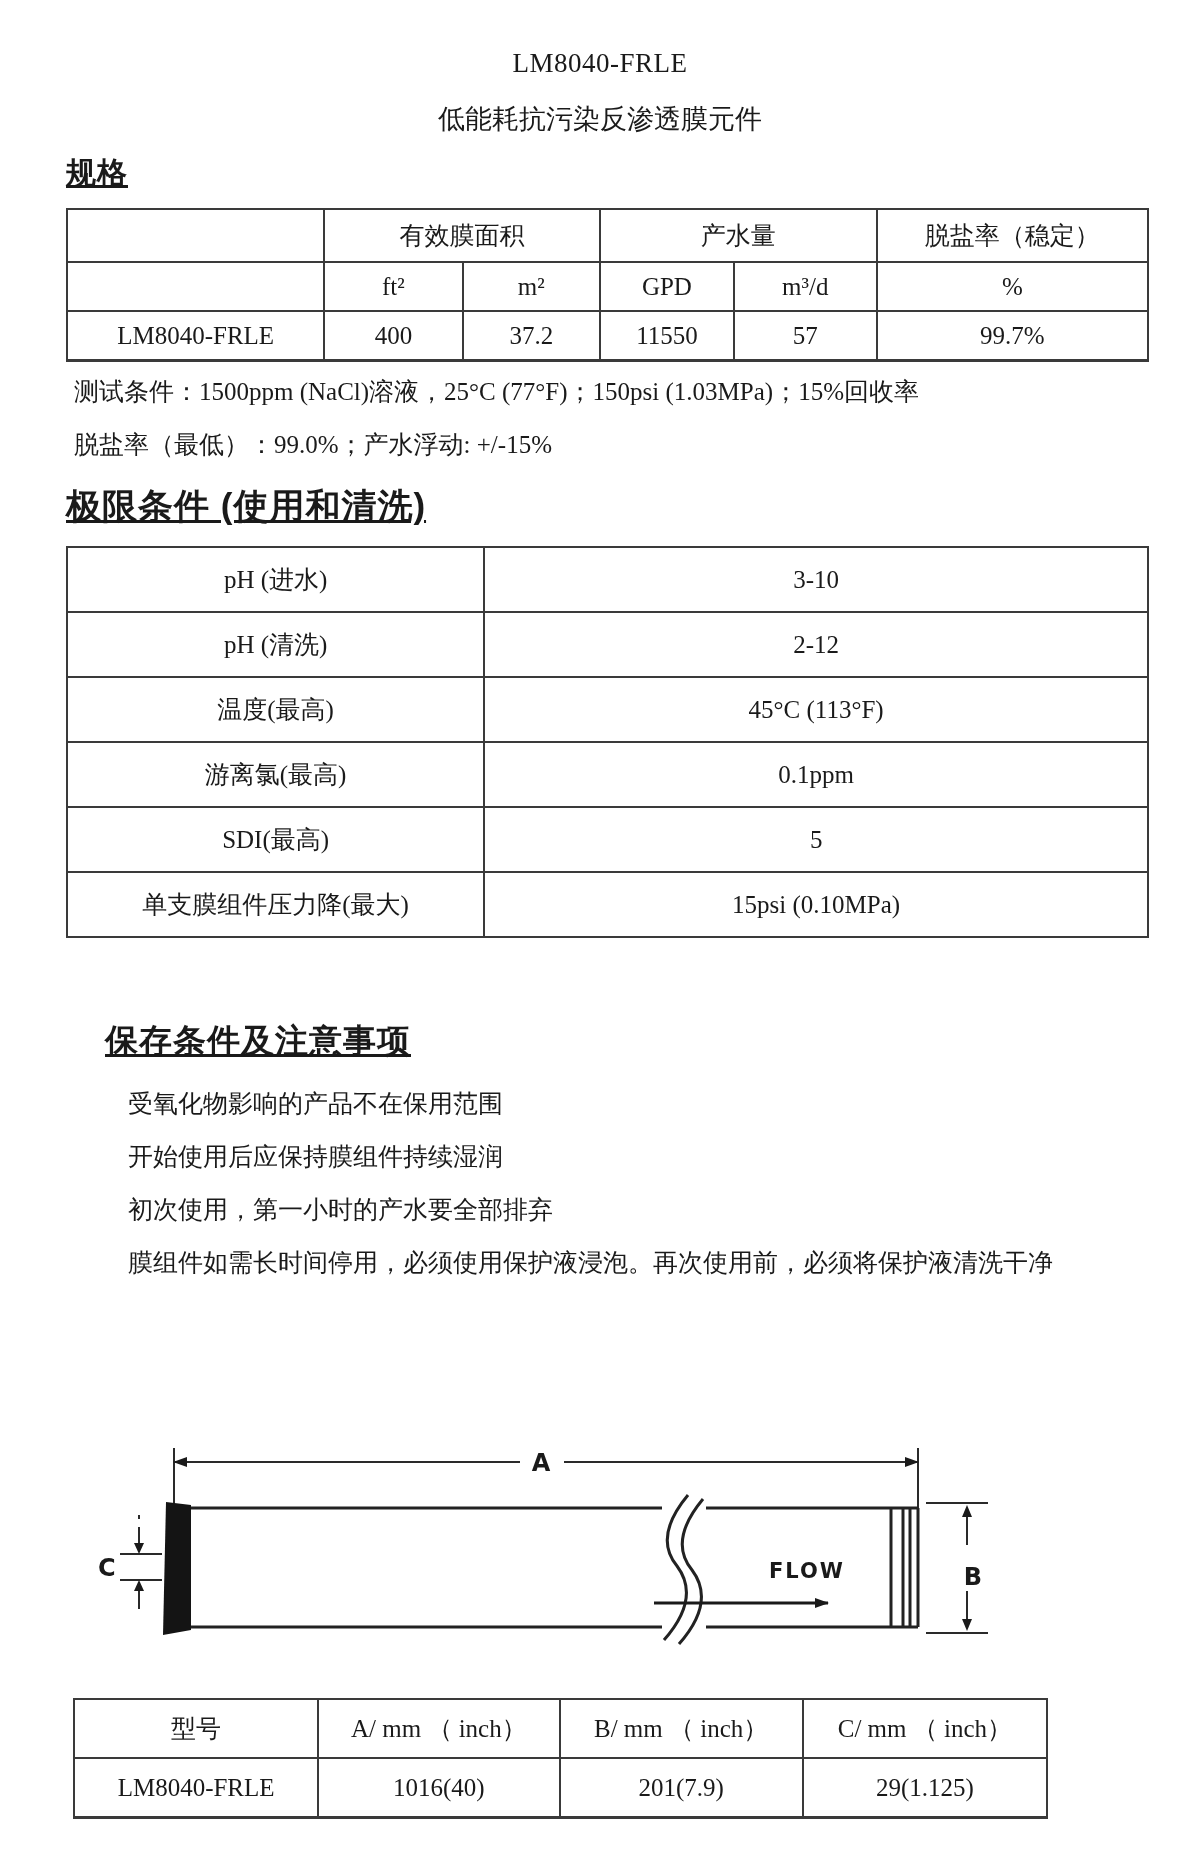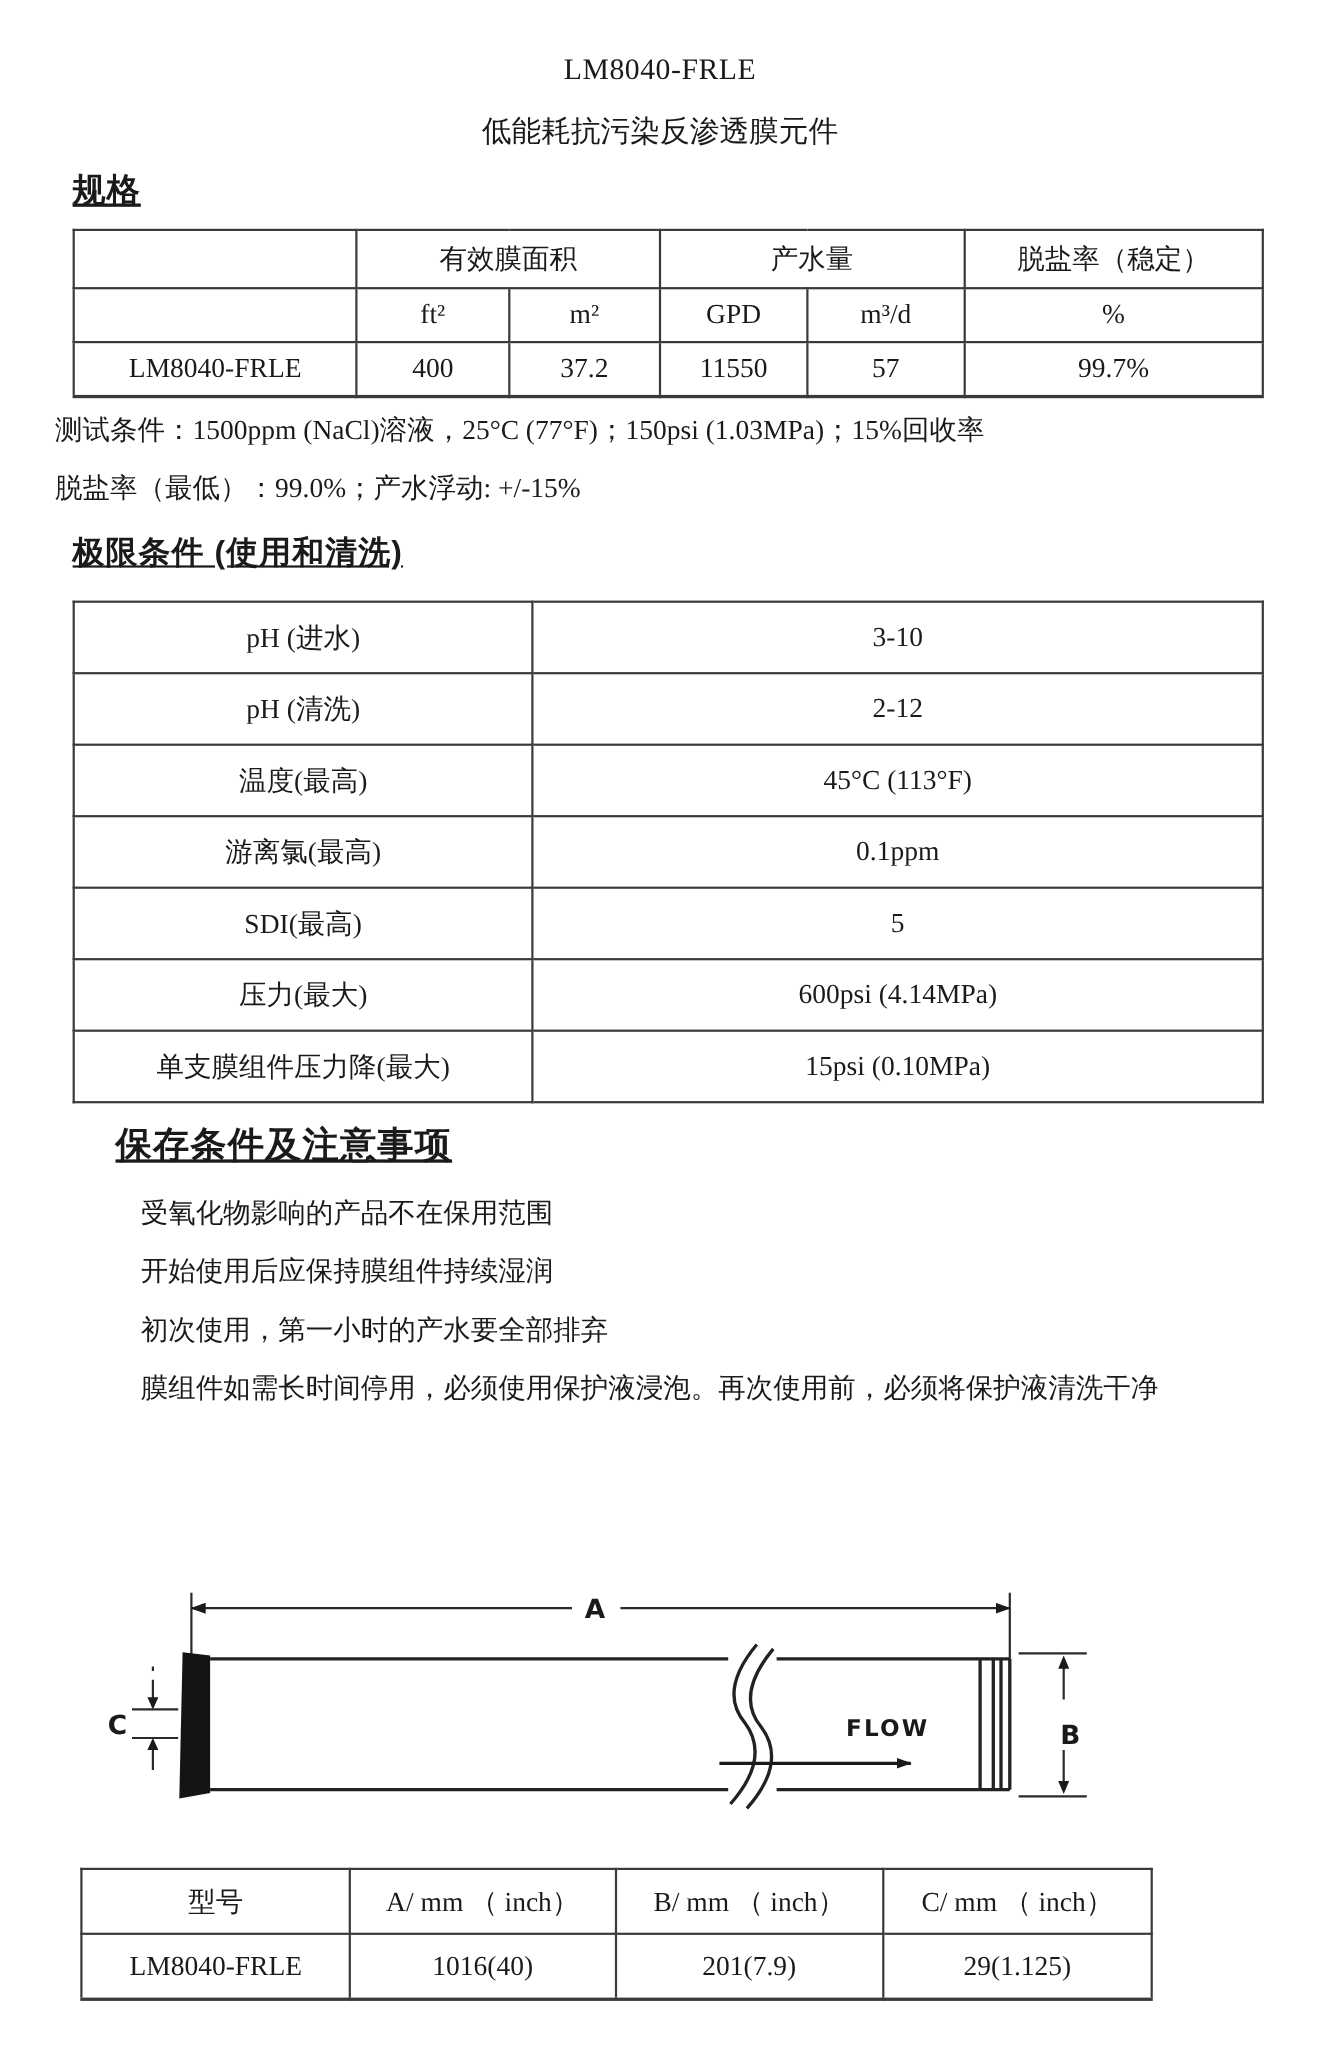--- a/index.html
+++ b/index.html
@@ -10,34 +10,34 @@
   }
   .abs{position:absolute;}
   .center{left:0;width:1200px;text-align:center;}
   .doc-title{top:48px;font-size:27px;letter-spacing:.5px;}
   .doc-subtitle{top:101px;font-size:27px;}
   .sec-heading{
     left:66px;font-family:"Liberation Sans","DejaVu Sans",sans-serif;
     font-weight:800;font-size:30px;letter-spacing:1px;text-decoration:underline;
   }
   .h-spec{top:153px;}
-  .h-limits{top:483px;font-size:29px;}
+  .h-limits{top:483px;font-size:35px;}
   .h-storage{top:1019px;font-size:33px;margin-left:39px;}
 
   table{border-collapse:collapse;table-layout:fixed;}
   td{
     border:2px solid #3a3a3a;text-align:center;vertical-align:middle;
     font-size:25px;padding:0;overflow:hidden;
   }
   .spec-table{top:208px;left:66px;width:1083px;}
   .spec-table td{height:47px;}
   .spec-table tr:first-child td{height:51px;}
   .spec-table{border-bottom:3px solid #3a3a3a;font-family:Liberation Serif, serif;}
 
-  .body-line{left:50px;font-size:25px;line-height:33px;}
+  .body-line{left:74px;font-size:25px;line-height:33px;}
   .t-cond{top:375px;}
   .t-rej{top:428px;}
 
   .limits-table{top:546px;left:66px;width:1083px;}
   .limits-table td{height:63px;border-radius:21px;}
 
   .notes-block{top:1077px;left:128px;width:1020px;}
   .note-line{font-size:25px;height:53px;line-height:53px;white-space:nowrap;}
 
   .diagram{top:1435px;left:70px;}
@@ -117,24 +117,20 @@
   </tr>
   <tr>
     <td>游离氯(最高)</td>
     <td>0.1ppm</td>
   </tr>
   <tr>
     <td>SDI(最高)</td>
     <td>5</td>
   </tr>
   <tr>
-    <td>压力(最大)</td>
-    <td>600psi (4.14MPa)</td>
-  </tr>
-  <tr>
     <td>单支膜组件压力降(最大)</td>
     <td>15psi (0.10MPa)</td>
   </tr>
 </tbody>
   </table>
 
 <div class="abs sec-heading h-storage">保存条件及注意事项</div>
 
 <div class="abs notes-block">
   <div class="note-line">受氧化物影响的产品不在保用范围</div>

